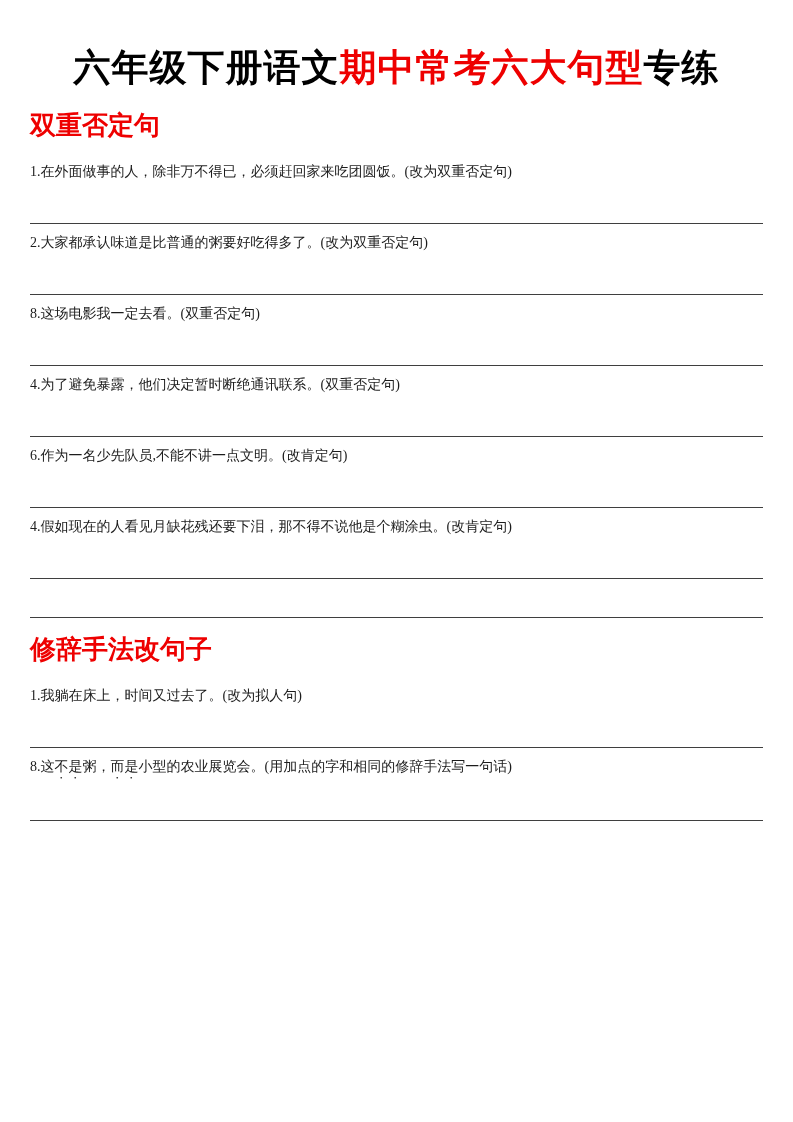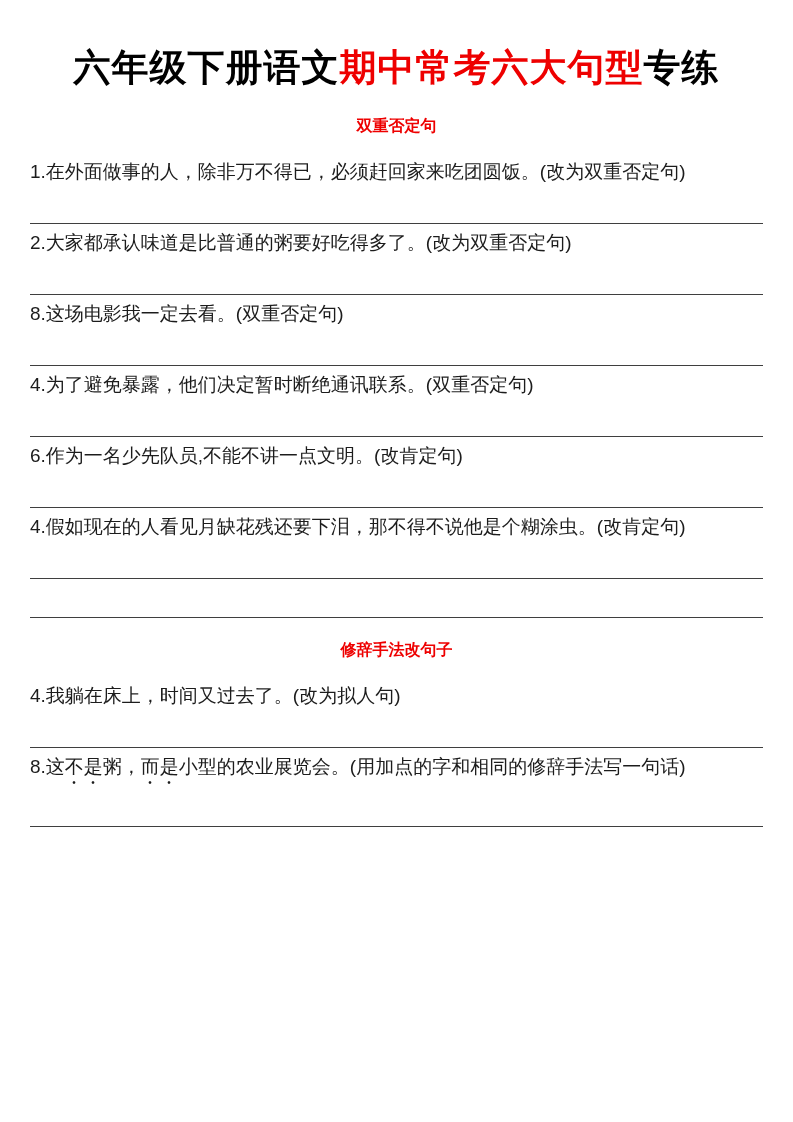--- a/index.html
+++ b/index.html
@@ -1,15 +1,15 @@
 <!DOCTYPE html>
 <html lang="zh"><head>
 <meta charset="utf-8">
 <style>
-  * { margin: 0; padding: 0; box-sizing: border-box; }
+  * { margin: 0; padding: 0; box-sizing: border-box; font-family: Liberation Serif, serif; }
   html, body { background: #ffffff; }
   body {
     font-family: "Liberation Sans", "DejaVu Sans", sans-serif;
     color: #1c1c1c;
   }
   .page {
     position: relative;
     width: 793px;
     height: 1122px;
     margin: 0 auto;
@@ -21,32 +21,32 @@
     text-align: center;
     font-size: 37px;
     font-weight: 900;
     line-height: 52px;
     letter-spacing: 1px;
     color: #000000;
     white-space: nowrap;
   }
   .title .red { color: #ee0000; }
   .section-heading {
-    text-align: center;
-    font-size: 16px;
+    text-align: left;
+    font-size: 26px;
     font-weight: 800;
     line-height: 36px;
     color: #ee0000;
     margin-top: 14px;
   }
   .section-heading.second { }
   .q { margin-top: 14px; }
   .q + .q { margin-top: 5px; }
   .q-text {
-    font-size: 19px;
+    font-size: 14px;
     line-height: 27px;
     color: #1c1c1c;
     text-align: justify;
   }
   .ans-line {
     height: 0;
     border-bottom: 1.6px solid #3f3f3f;
     margin-top: 38px;
   }
   .em-dots {
@@ -99,21 +99,21 @@
 
     <div class="q">
       <div class="ans-line"></div>
     </div>
   </section>
 
   <section>
     <h2 class="section-heading second">修辞手法改句子</h2>
 
     <div class="q">
-      <div class="q-text">4.我躺在床上，时间又过去了。(改为拟人句)</div>
+      <div class="q-text">1.我躺在床上，时间又过去了。(改为拟人句)</div>
       <div class="ans-line"></div>
     </div>
 
     <div class="q">
       <div class="q-text"><span>8.这</span><span class="em-dots">不是</span><span>粥，</span><span class="em-dots">而是</span><span>小型的农业展览会。(用加点的字和相同的修辞手法写一句话)</span></div>
       <div class="ans-line"></div>
     </div>
   </section>
 
 </div>

